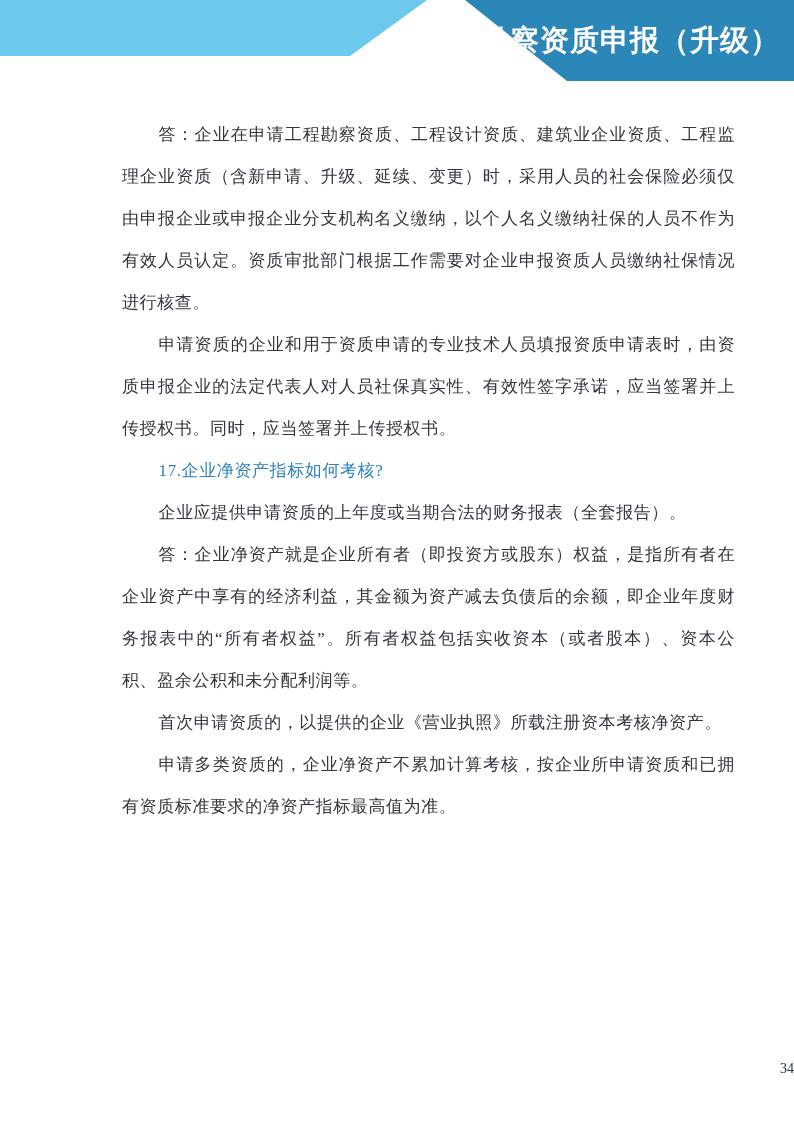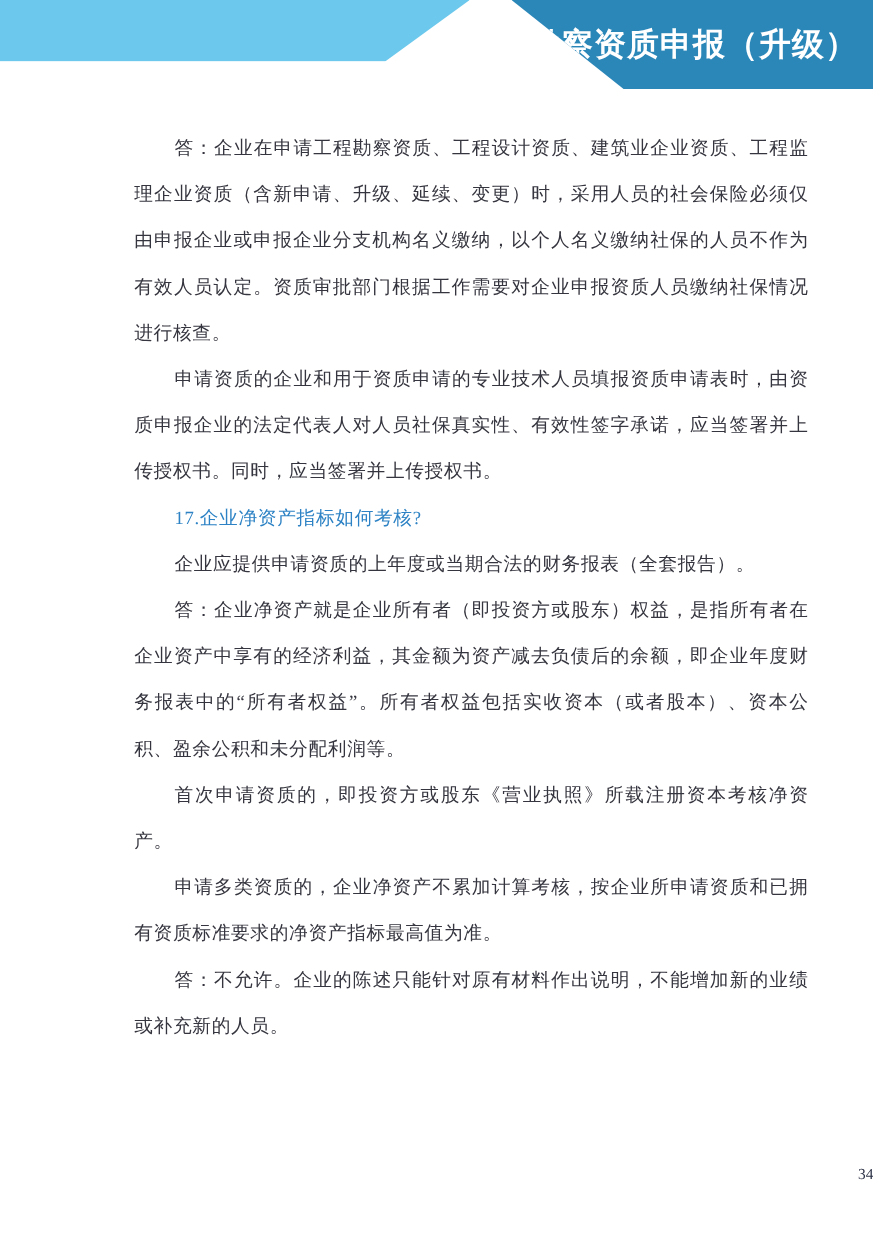--- a/index.html
+++ b/index.html
@@ -71,20 +71,19 @@
   <div class="band-dark">
     <span class="band-title">勘察资质申报（升级）</span>
   </div>
 
   <div class="content" id="content-blocks">
       <p class="paragraph">答：企业在申请工程勘察资质、工程设计资质、建筑业企业资质、工程监理企业资质（含新申请、升级、延续、变更）时，采用人员的社会保险必须仅由申报企业或申报企业分支机构名义缴纳，以个人名义缴纳社保的人员不作为有效人员认定。资质审批部门根据工作需要对企业申报资质人员缴纳社保情况进行核查。</p>
       <p class="paragraph">申请资质的企业和用于资质申请的专业技术人员填报资质申请表时，由资质申报企业的法定代表人对人员社保真实性、有效性签字承诺，应当签署并上传授权书。同时，应当签署并上传授权书。</p>
       <p class="heading">17.企业净资产指标如何考核?</p>
       <p class="paragraph">企业应提供申请资质的上年度或当期合法的财务报表（全套报告）。</p>
       <p class="paragraph">答：企业净资产就是企业所有者（即投资方或股东）权益，是指所有者在企业资产中享有的经济利益，其金额为资产减去负债后的余额，即企业年度财务报表中的“所有者权益”。所有者权益包括实收资本（或者股本）、资本公积、盈余公积和未分配利润等。</p>
-      <p class="paragraph">首次申请资质的，即投资方或股东《营业执照》所载注册资本考核净资产。</p>
+      <p class="paragraph">首次申请资质的，以提供的企业《营业执照》所载注册资本考核净资产。</p>
       <p class="paragraph">申请多类资质的，企业净资产不累加计算考核，按企业所申请资质和已拥有资质标准要求的净资产指标最高值为准。</p>
-      <p class="paragraph">答：不允许。企业的陈述只能针对原有材料作出说明，不能增加新的业绩或补充新的人员。</p>
     </div>
 
   <div class="page-number">34</div>
 
 </div>
 
 </body></html>

